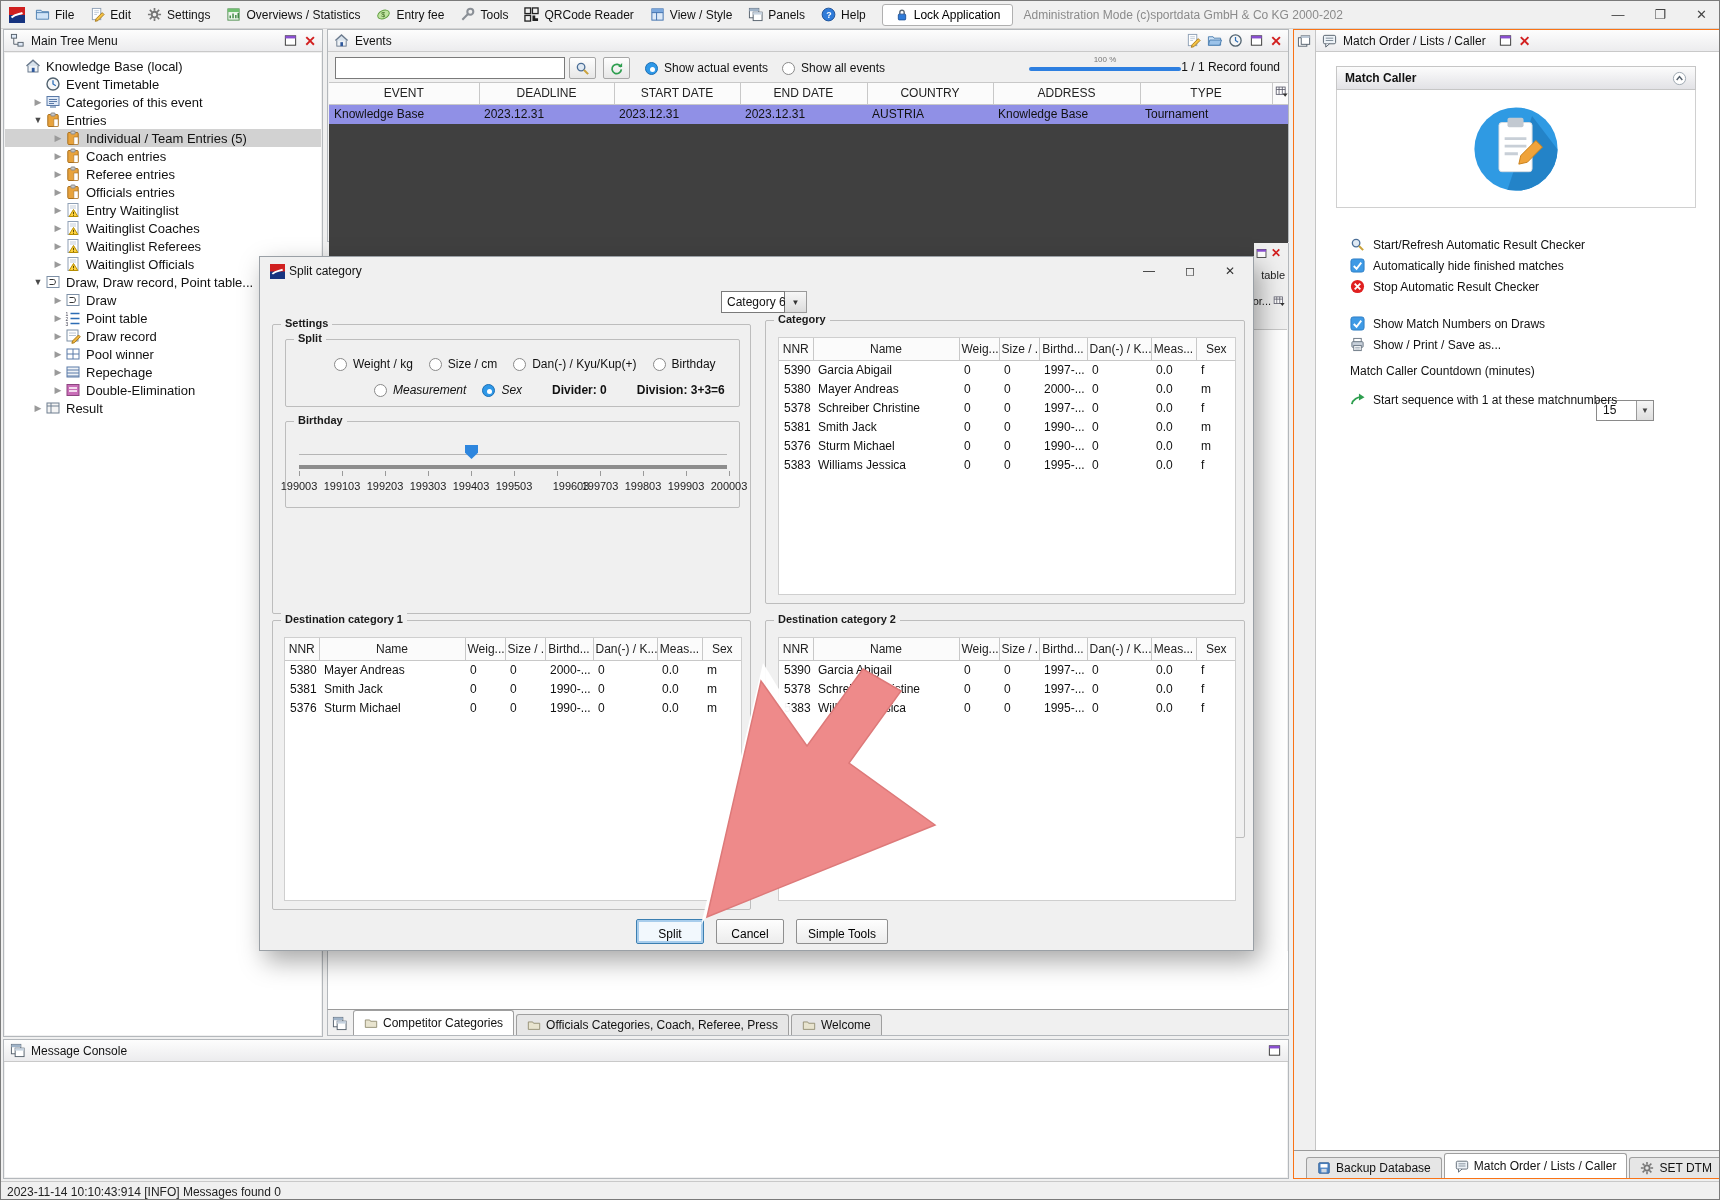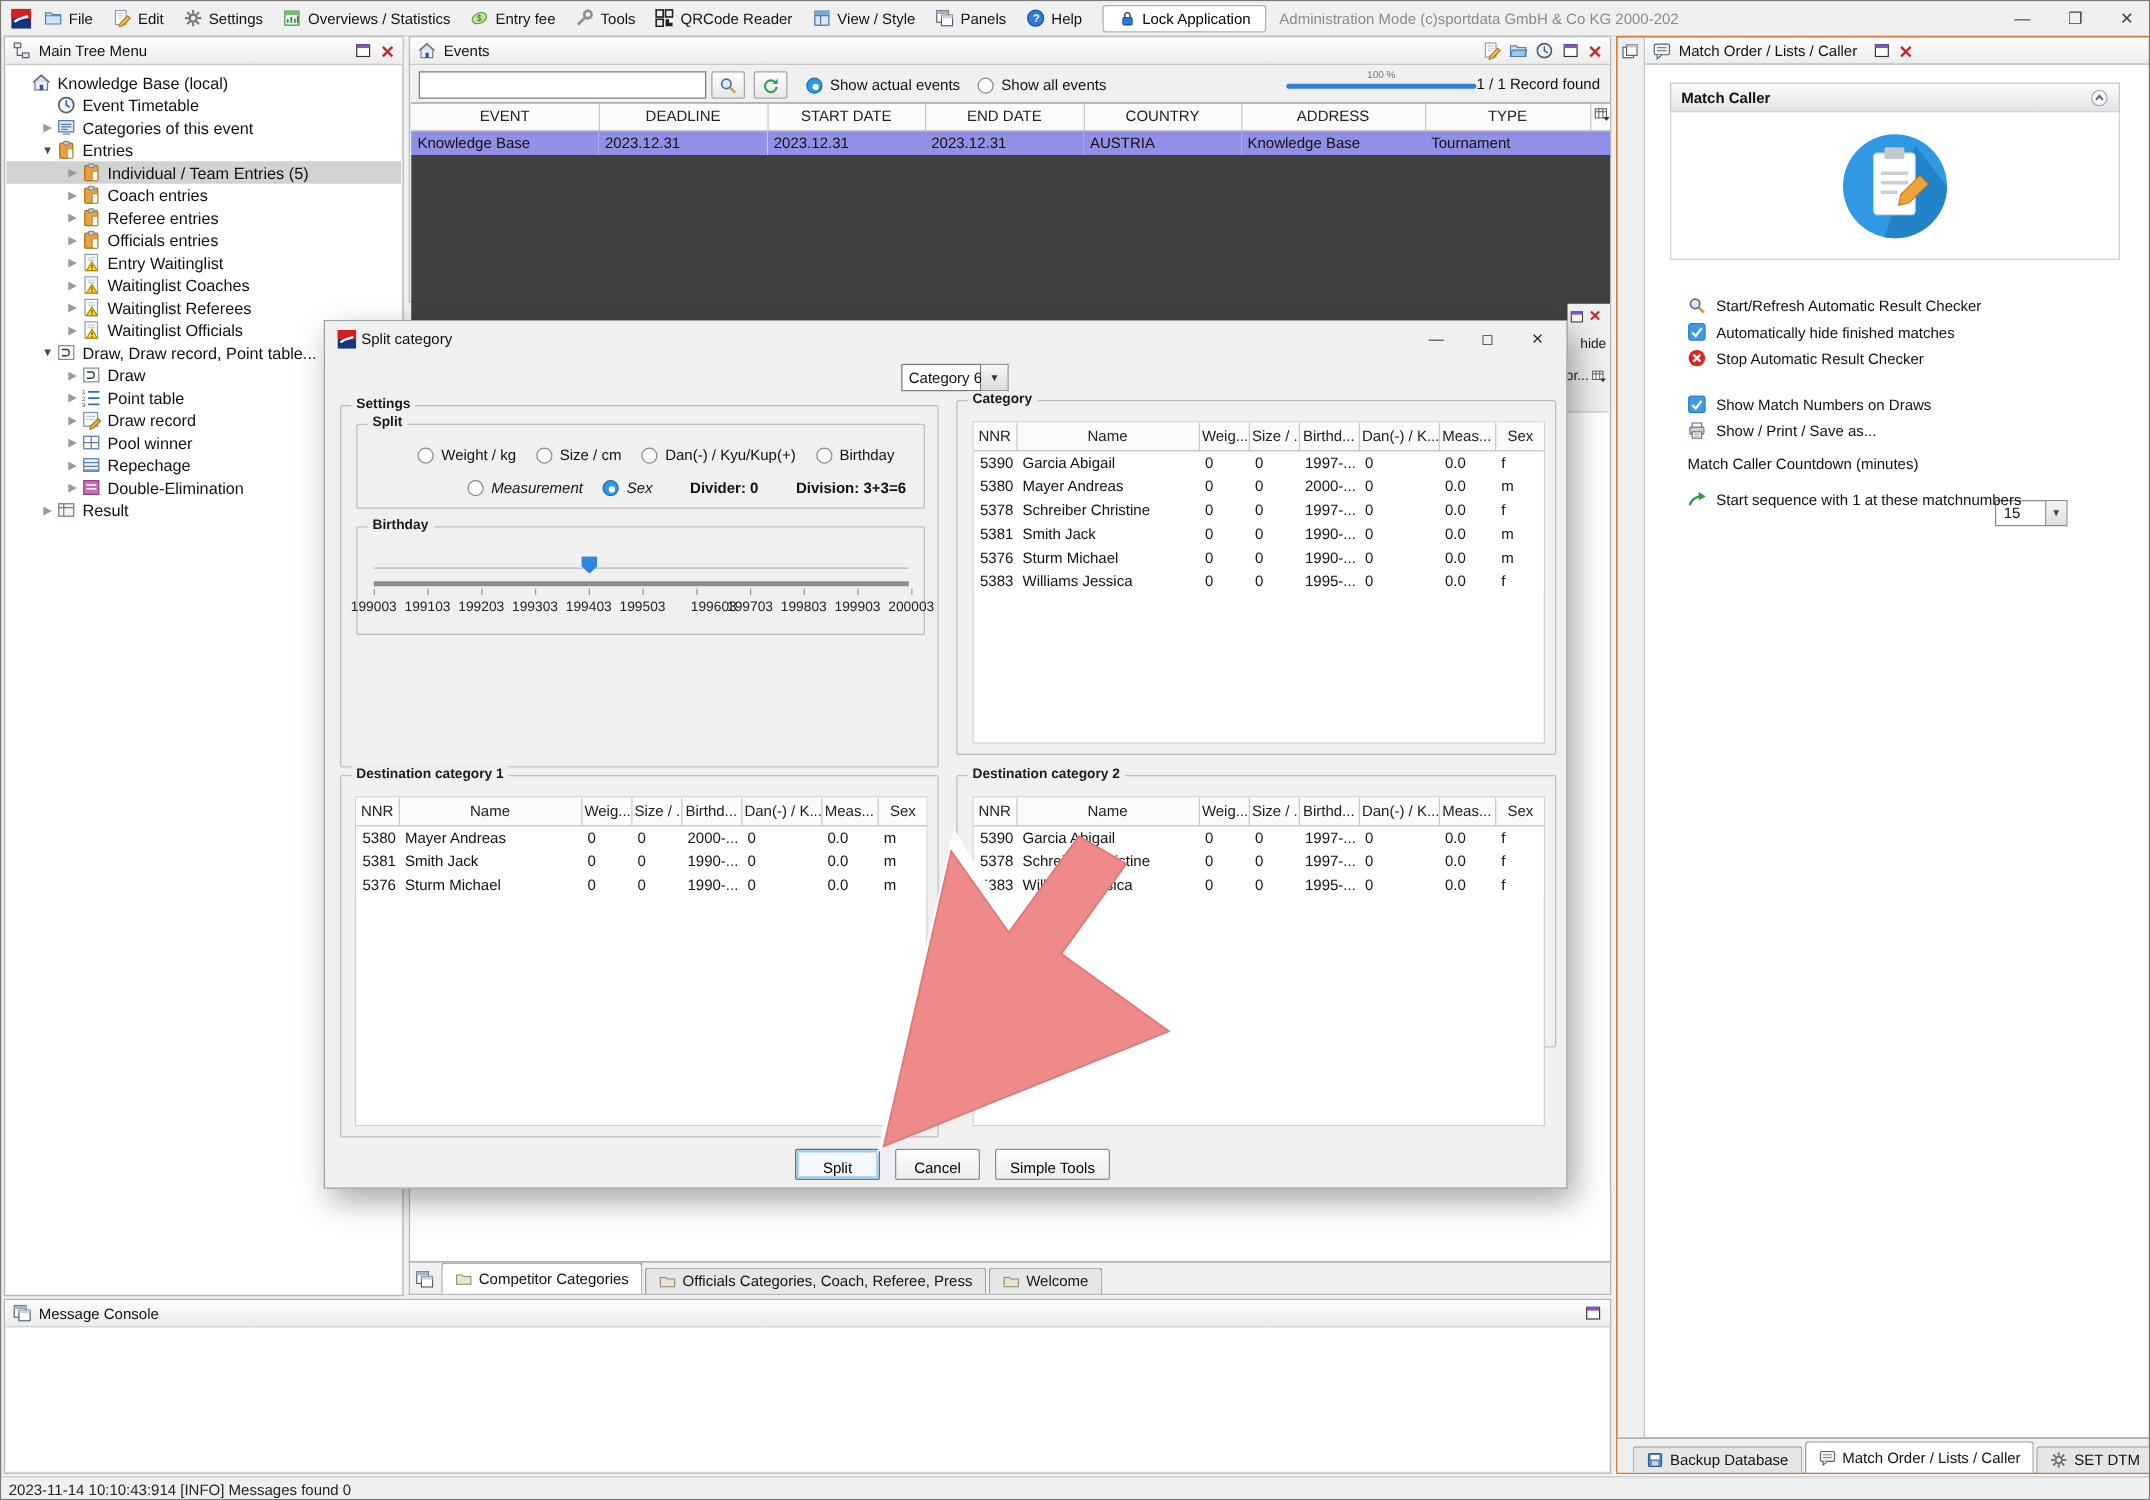--- a/index.html
+++ b/index.html
@@ -602,21 +602,21 @@
   <div id="sliver">
     <div style="position:absolute;left:1px;top:4px;display:flex;gap:3px;">
       <span class="ic16" style="width:13px;height:13px;">
           <svg viewBox="0 0 16 16">
             <rect x="2.5" y="3" width="11" height="10" fill="#fff" stroke="#333"></rect>
             <rect x="2.5" y="3" width="11" height="2.8" fill="#8a4fd0"></rect>
           </svg>
         </span>
       <span class="redx" style="font-size:12px;">✕</span>
     </div>
-    <div class="small9" style="position:absolute;right:3px;top:26px;">hide</div>
+    <div class="small9" style="position:absolute;right:3px;top:26px;">table</div>
     <div class="small9" style="position:absolute;right:3px;top:52px;display:flex;gap:2px;align-items:center;">
       <span>or...</span>
       <span class="ic16" style="width:12px;height:12px;">
           <svg viewBox="0 0 16 16">
             <rect x="1.5" y="2.5" width="11" height="9" fill="#fff" stroke="#556"></rect>
             <path d="M1.5 5.5h11M5 2.5v9M9 2.5v9" stroke="#556"></path>
             <path d="M9.5 10.5h6l-3 4z" fill="#333"></path>
           </svg>
         </span>
     </div>

